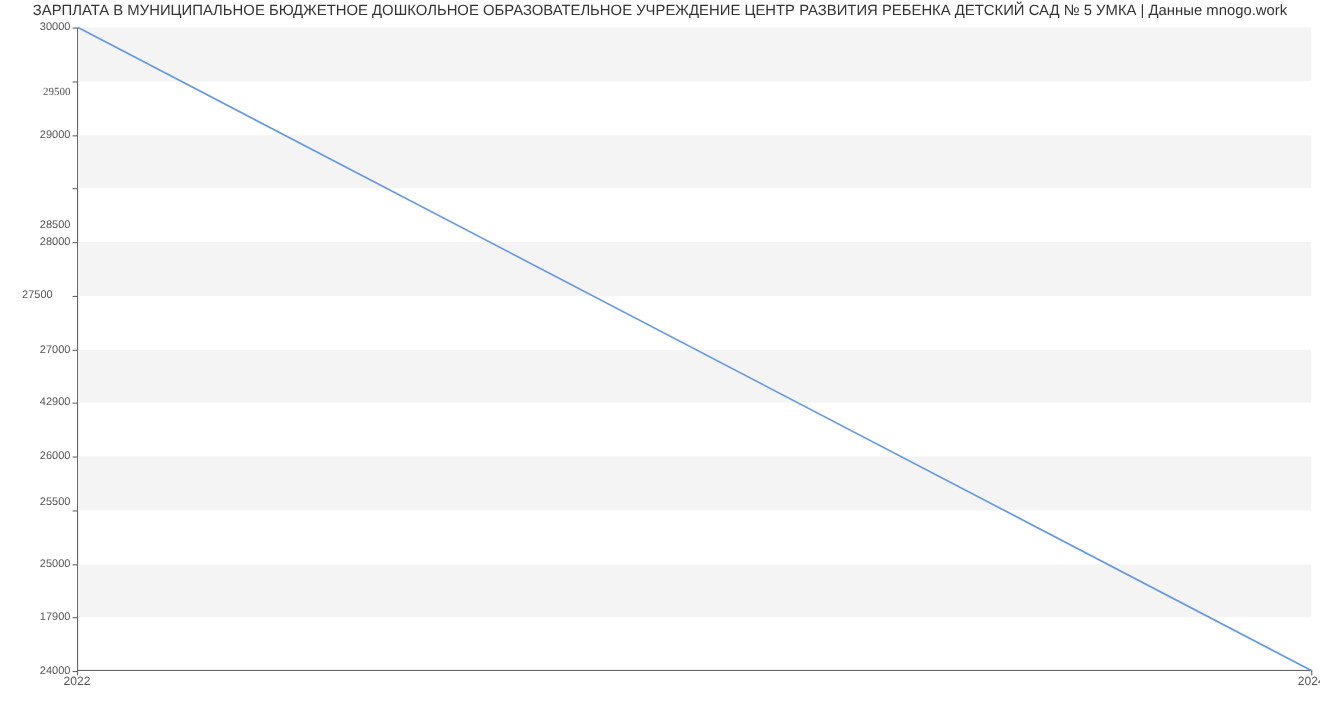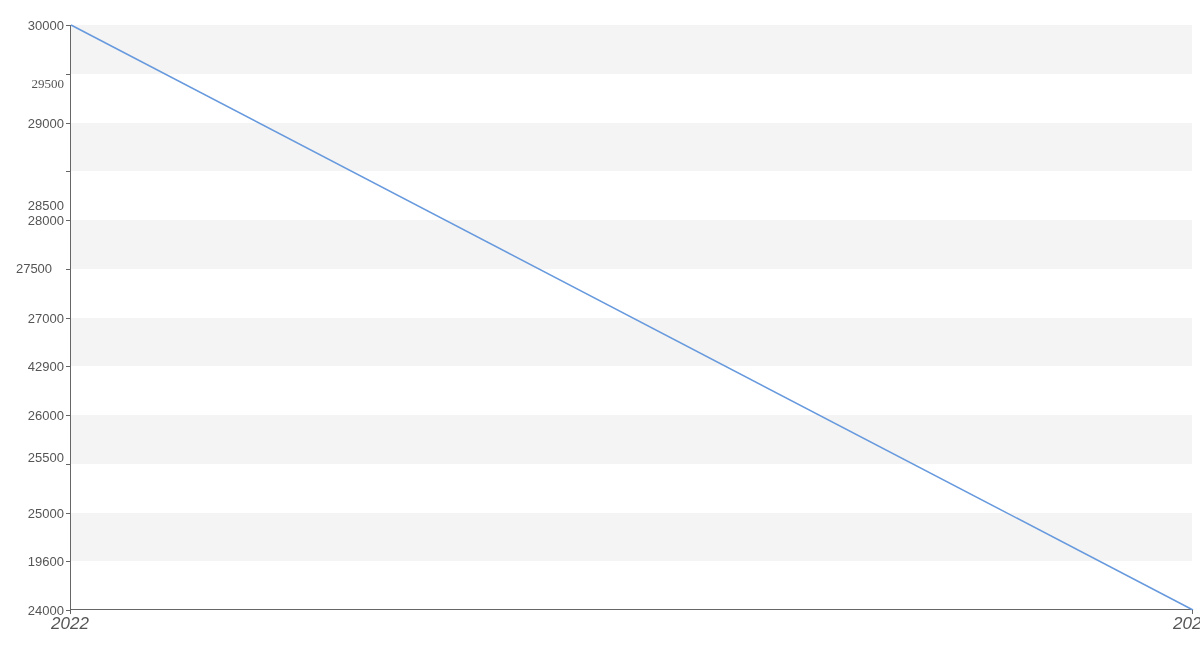--- a/index.html
+++ b/index.html
@@ -40,38 +40,37 @@
     position: absolute;
     left: 0;
     width: 100%;
     background: #f4f4f4;
   }
   .ytick-label {
     position: absolute;
     right: 1136px;
     width: 60px;
     text-align: right;
-    font-size: 13px;
+    font-size: 10px;
     color: #555555;
     transform: translateY(-50%);
   }
   .ytick-mark {
     position: absolute;
     left: 66px;
     width: 4px;
     height: 1px;
     background: #666666;
   }
   .xtick-label {
     position: absolute;
     top: 614px;
-    font-size: 17px;
+    font-size: 11px;
     color: #555555;
     transform: translateX(-50%);
-    font-style: italic;
   }
   .xtick-mark {
     position: absolute;
     top: 610px;
     width: 1px;
     height: 4px;
     background: #666666;
   }
   svg.line-layer {
     position: absolute;
@@ -85,37 +84,38 @@
     fill: none;
     stroke: #6699dd;
     stroke-width: 1.5;
   }
 </style>
 </head>
 <body>
 
 <div class="chart-container">
 
+  <div class="title">ЗАРПЛАТА В МУНИЦИПАЛЬНОЕ БЮДЖЕТНОЕ ДОШКОЛЬНОЕ ОБРАЗОВАТЕЛЬНОЕ УЧРЕЖДЕНИЕ ЦЕНТР РАЗВИТИЯ РЕБЕНКА ДЕТСКИЙ САД № 5 УМКА | Данные mnogo.work</div>
 
   <div class="plot-area">
       <div class="band" style="top: 0px; height: 48.75px;"></div>
       <div class="band" style="top: 97.5px; height: 48.75px;"></div>
       <div class="band" style="top: 195px; height: 48.75px;"></div>
       <div class="band" style="top: 292.5px; height: 48.75px;"></div>
       <div class="band" style="top: 390px; height: 48.75px;"></div>
       <div class="band" style="top: 487.5px; height: 48.75px;"></div>
 
     <svg class="line-layer">
       <polyline class="data-line" points="0,0 1122,585"></polyline>
     </svg>
   </div>
 
 <div class="ytick-label" style="top: 610px;">24000</div>
     <div class="ytick-mark" style="top: 610px;"></div>
-    <div class="ytick-label" style="top: 561.25px;">19600</div>
+    <div class="ytick-label" style="top: 561.25px;">17900</div>
     <div class="ytick-mark" style="top: 561.25px;"></div>
     <div class="ytick-label" style="top: 512.5px;">25000</div>
     <div class="ytick-mark" style="top: 512.5px;"></div>
     <div class="ytick-label" style="top: 457px;">25500</div>
     <div class="ytick-mark" style="top: 463.75px;"></div>
     <div class="ytick-label" style="top: 415px;">26000</div>
     <div class="ytick-mark" style="top: 415px;"></div>
     <div class="ytick-label" style="top: 366.25px;">42900</div>
     <div class="ytick-mark" style="top: 366.25px;"></div>
     <div class="ytick-label" style="top: 317.5px;">27000</div>

